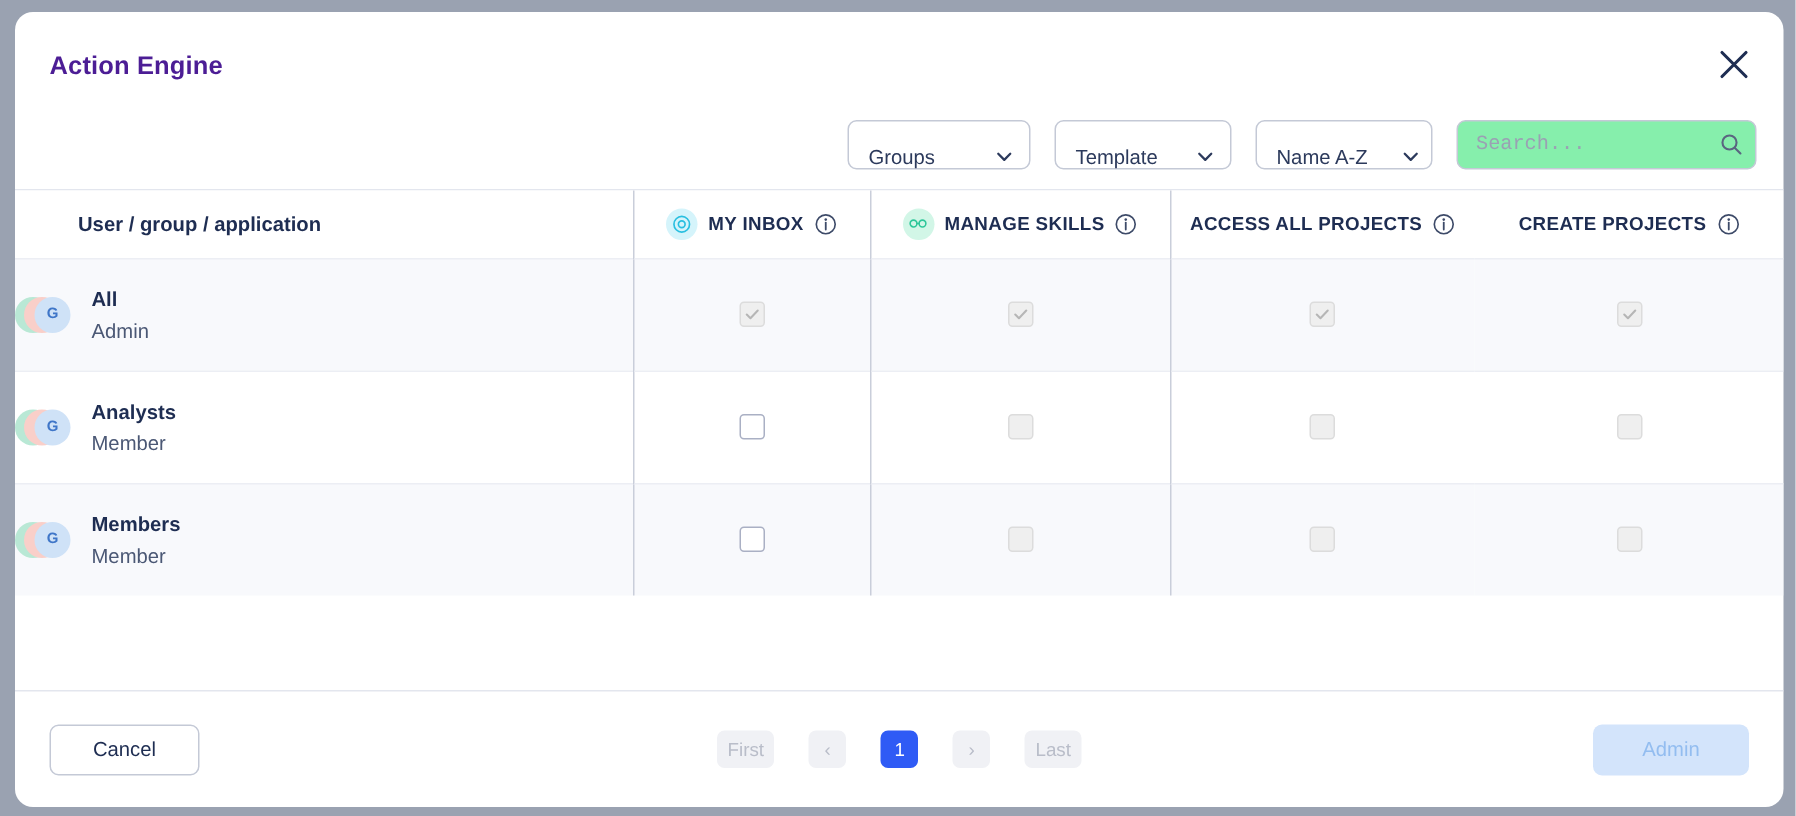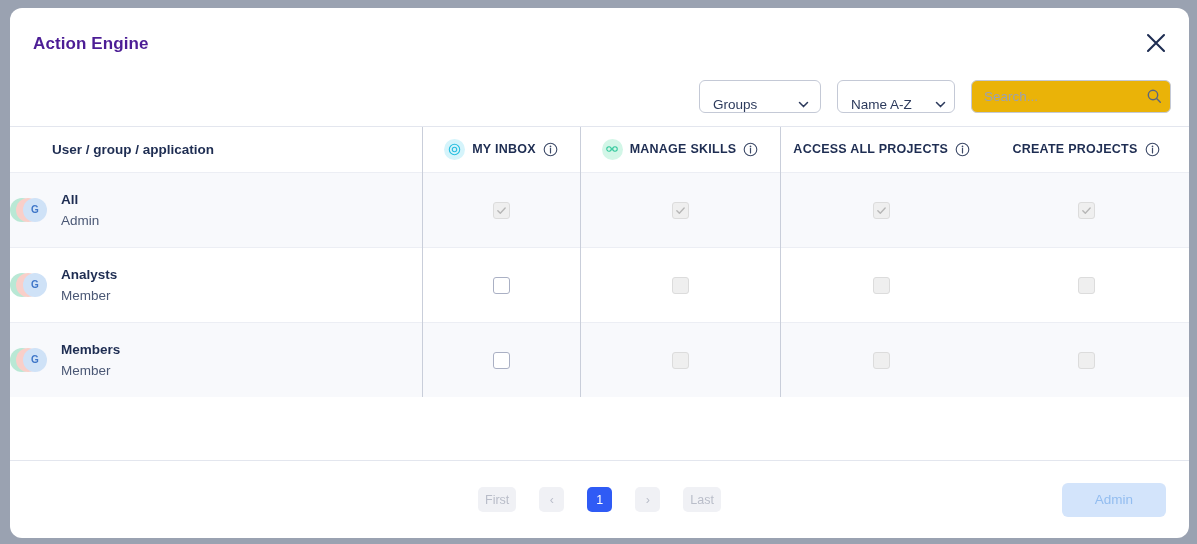--- a/index.html
+++ b/index.html
@@ -94,24 +94,24 @@
   .search-wrap {
     position: relative;
     width: 200px;
     height: 33px;
   }
   .search-input {
     width: 100%;
     height: 100%;
     border: 1px solid #c4c9d6;
     border-radius: 6px;
-    background: #eab308;
+    background: #86efac;
     padding: 0 32px 0 12px;
     font-size: 13.5px;
-    font-family: Liberation Sans, sans-serif;
+    font-family: Liberation Mono, monospace;
     color: #2c3a5c;
     outline: none;
   }
   .search-input::placeholder { color: #9aa1b3; }
   .search-icon {
     position: absolute;
     right: 9px;
     top: 8px;
     pointer-events: none;
   }
@@ -352,20 +352,28 @@
 
       <div class="select-box sel-groups">
         <span class="sel-label">Groups</span>
         <span class="chev">
           <svg width="13" height="13" viewBox="0 0 13 13">
             <path d="M2.5 4.5 L6.5 8.6 L10.5 4.5" stroke="#2c3a5c" stroke-width="1.5" fill="none" stroke-linecap="round" stroke-linejoin="round"></path>
           </svg>
         </span>
       </div>
 
+      <div class="select-box sel-template">
+        <span class="sel-label">Template</span>
+        <span class="chev">
+          <svg width="13" height="13" viewBox="0 0 13 13">
+            <path d="M2.5 4.5 L6.5 8.6 L10.5 4.5" stroke="#2c3a5c" stroke-width="1.5" fill="none" stroke-linecap="round" stroke-linejoin="round"></path>
+          </svg>
+        </span>
+      </div>
 
       <div class="select-box sel-sort">
         <span class="sel-label">Name A-Z</span>
         <span class="chev">
           <svg width="13" height="13" viewBox="0 0 13 13">
             <path d="M2.5 4.5 L6.5 8.6 L10.5 4.5" stroke="#2c3a5c" stroke-width="1.5" fill="none" stroke-linecap="round" stroke-linejoin="round"></path>
           </svg>
         </span>
       </div>
 
@@ -562,20 +570,21 @@
           <td class="cell-check">
             <span class="cbx cbx-disabled"></span>
           </td>
         </tr>
 
       </tbody>
     </table>
   </div>
 
   <div class="dlg-footer">
+    <button class="btn-cancel">Cancel</button>
 
     <div class="pager">
       <span class="pg">First</span>
       <span class="pg pg-arrow">‹</span>
       <span class="pg pg-active">1</span>
       <span class="pg pg-arrow">›</span>
       <span class="pg">Last</span>
     </div>
 
     <button class="btn-save">Admin</button>

